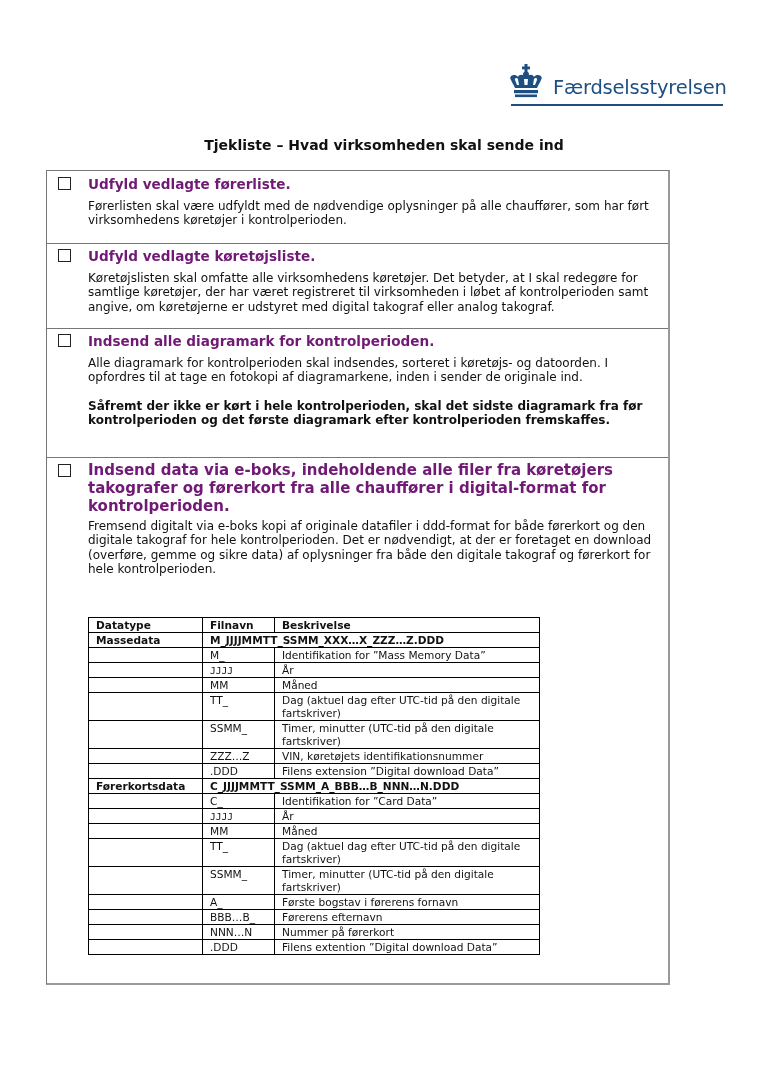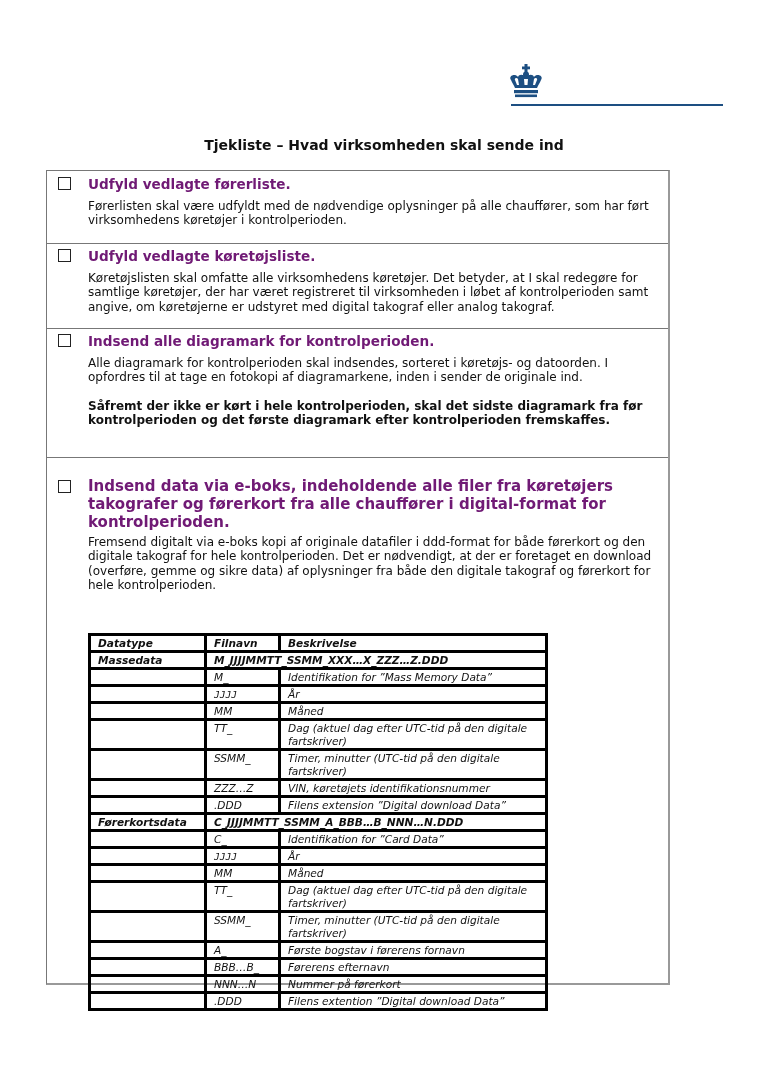--- a/index.html
+++ b/index.html
@@ -19,41 +19,42 @@
   .section { position: absolute; left: 0; width: 100%; border-bottom: 1.5px solid #777; box-sizing: border-box; }
   .section.last { border-bottom: none; }
   .cb { position: absolute; left: 11px; width: 13px; height: 13px; border: 1.5px solid #222; box-sizing: border-box; background: #fff; }
   .sec-head { position: absolute; left: 41px; right: 10px; font-weight: bold; font-size: 13.6px; line-height: 18px; color: #701a75; }
   .sec-body { position: absolute; left: 41px; right: 6px; font-size: 12px; line-height: 14.3px; color: #111; }
   .sec-body p { margin: 0; }
   .sec-body .bold { font-weight: bold; }
 
   table.dt { position: absolute; left: 41px; top: 159px; border-collapse: collapse;
              font-size: 10.6px; line-height: 13px; color: #111; }
-  table.dt td { border: 3px solid #000000; padding: 1px 7px 0 7px; vertical-align: top; font-style: italic; }
+  table.dt td { border: 1px solid #000000; padding: 1px 7px 0 7px; vertical-align: top; }
   table.dt td.c1 { width: 99px; }
   table.dt td.c2 { width: 57px; }
   table.dt td.c3 { width: 250px; }
   table.dt .b { font-weight: bold; }
   table.dt .mono { font-family: "DejaVu Sans Mono", monospace; font-size: 9.5px; }
 </style>
 </head>
 <body>
 
 <div class="logo">
   <svg class="logo-crown" viewBox="0 0 38 36">
     <g fill="#1d4f82">
       <rect x="17.5" y="0" width="3" height="8"></rect>
       <rect x="15" y="2.5" width="8" height="2.8"></rect>
       <circle cx="19" cy="10.5" r="3"></circle>
       <path d="M4 16 C1 12, 8 9, 11 13 C12 10, 16 10, 19 13 C22 10, 26 10, 27 13 C30 9, 37 12, 34 16 C33 19, 31 21, 30 24 L8 24 C7 21, 5 19, 4 16 Z M8 16 C7 14, 10 13, 11 15 L12 21 L10 21 Z M27 15 C28 13, 31 14, 30 16 L28 21 L26 21 Z M17 15 L21 15 L20.5 21 L17.5 21 Z" fill-rule="evenodd"></path>
       <rect x="7" y="26" width="24" height="3.2"></rect>
       <rect x="8" y="30.5" width="22" height="2.6"></rect>
     </g>
   </svg>
+  <div class="logo-text">Færdselsstyrelsen</div>
   <div class="logo-line"></div>
 </div>
 
 <div class="title">Tjekliste – Hvad virksomheden skal sende ind</div>
 
 <div class="box">
 
   <div class="section" style="top:0; height:73px;">
     <div class="cb" style="top:6px;"></div>
     <div class="sec-head" style="top:4px;">Udfyld vedlagte førerliste.</div>
@@ -72,21 +73,21 @@
 
   <div class="section" style="top:158px; height:129px;">
     <div class="cb" style="top:5px;"></div>
     <div class="sec-head" style="top:3px;">Indsend alle diagramark for kontrolperioden.</div>
     <div class="sec-body" style="top:27px;">
       <p>Alle diagramark for kontrolperioden skal indsendes, sorteret i køretøjs- og datoorden. I opfordres til at tage en fotokopi af diagramarkene, inden i sender de originale ind.</p>
       <p class="bold" style="margin-top:14px;">Såfremt der ikke er kørt i hele kontrolperioden, skal det sidste diagramark fra før kontrolperioden og det første diagramark efter kontrolperioden fremskaffes.</p>
     </div>
   </div>
 
-  <div class="section last" style="top:287px; height:526px;margin-top:16px;">
+  <div class="section last" style="top:287px; height:526px;">
     <div class="cb" style="top:6px;"></div>
     <div class="sec-head" style="top:3px; font-size:15px; line-height:18px; right:40px;">Indsend data via e-boks, indeholdende alle filer fra køretøjers takografer og førerkort fra alle chauffører i digital-format for kontrolperioden.</div>
     <div class="sec-body" style="top:61px;">
       <p>Fremsend digitalt via e-boks kopi af originale datafiler i ddd-format for både førerkort og den digitale takograf for hele kontrolperioden. Det er nødvendigt, at der er foretaget en download (overføre, gemme og sikre data) af oplysninger fra både den digitale takograf og førerkort for hele kontrolperioden.</p>
     </div>
 
     <table class="dt">
       <tbody>
           <tr>
         <td class="c1 b">Datatype</td>

